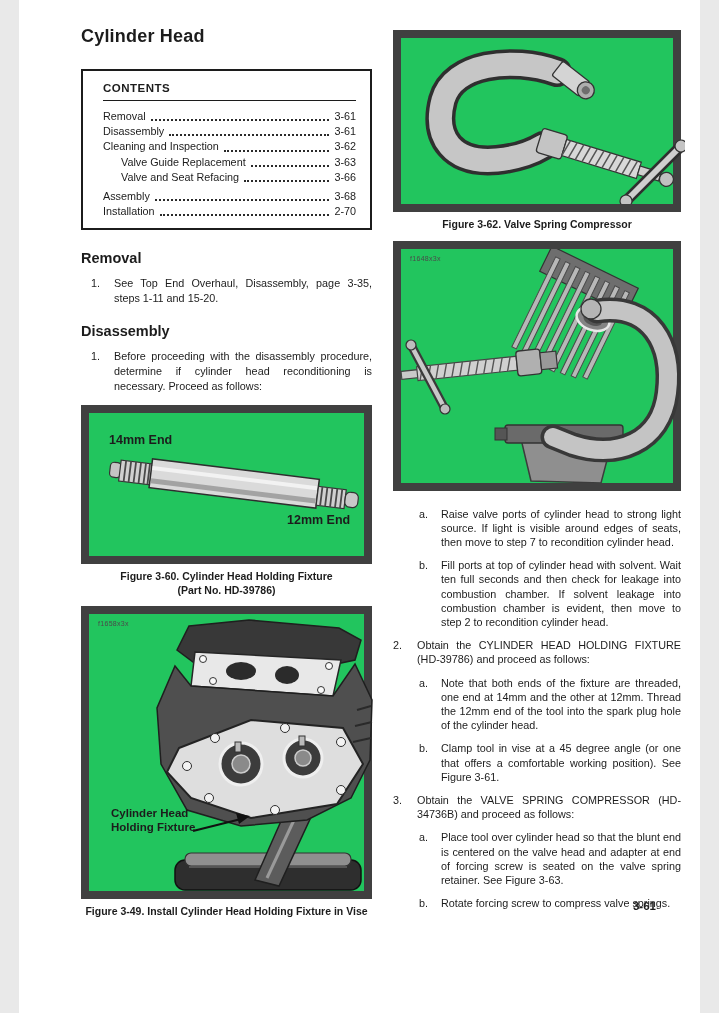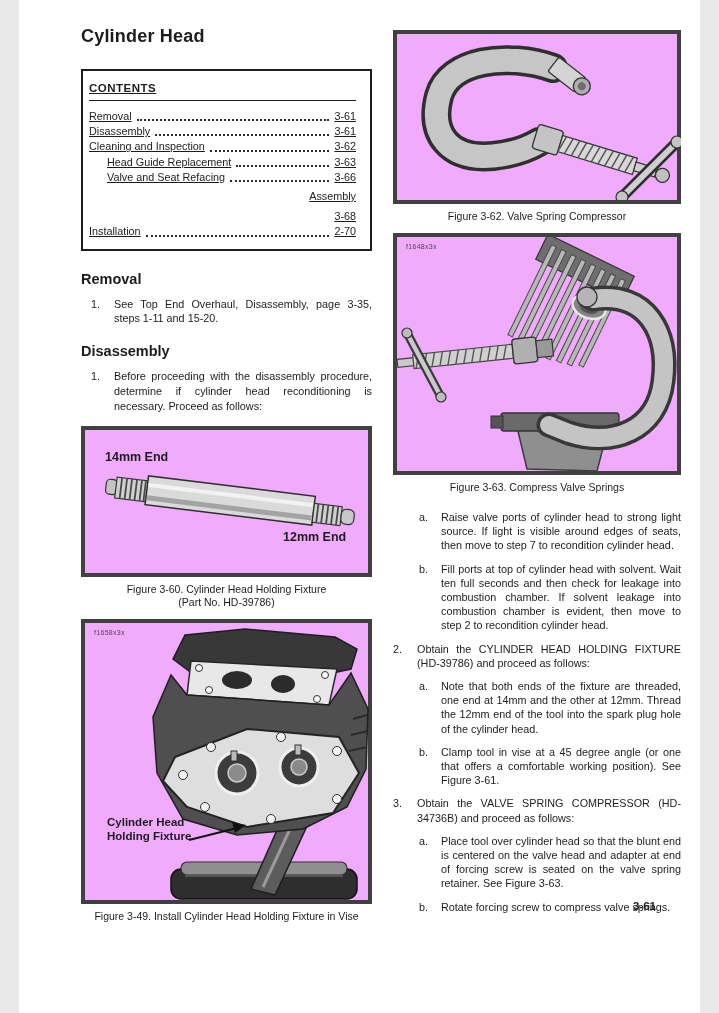--- a/index.html
+++ b/index.html
@@ -8,45 +8,45 @@
     background:#ffffff; color:#1c1c1c;
     font-family:"Liberation Sans", sans-serif;
     overflow:hidden;
   }
   .col { position:absolute; }
   .col-left  { left:62px; top:26px; width:291px; }
   .col-right { left:374px; top:30px; width:288px; }
 
   h1.title { font-size:18px; font-weight:bold; margin:0 0 22px 0; letter-spacing:.2px; }
 
-  .contents-box { border:2px solid #1c1c1c; padding:6px 14px 9px 6px; margin-bottom:20px;text-decoration:underline; }
+  .contents-box { border:2px solid #1c1c1c; padding:6px 14px 9px 20px; margin-bottom:20px; }
   .contents-heading {
     font-weight:bold; font-size:11.5px; letter-spacing:.5px;
     padding:5px 0 6px 0; border-bottom:1.5px solid #1c1c1c; margin-bottom:8px;
   }
   .toc-row { display:flex; align-items:flex-end; font-size:10.8px; line-height:15.2px; }
   .toc-row.indent { padding-left:18px; }
-  .toc-row.gap { margin-top:4px;flex-direction:column; }
+  .toc-row.gap { margin-top:4px; }
   .leader { flex:1 1 auto; border-bottom:2px dotted #2a2a2a; margin:0 5px 3px 5px; }
   .toc-page { flex:0 0 auto; }
 
   h2.sect { font-size:14.5px; font-weight:bold; margin:0 0 10px 0; }
   .removal-sect { margin-top:20px; }
   .disassembly-sect { margin-top:17px; }
 
   .li { display:grid; font-size:10.8px; line-height:14.8px; margin-bottom:8px; }
   .li .num { font-weight:normal; }
   .li .txt { text-align:justify; }
   .li.lcol { grid-template-columns:23px 1fr; padding-left:10px; }
   .li.rlvl1 { grid-template-columns:24px 1fr; line-height:14.2px; margin-bottom:9px; }
   .li.rlvl2 { grid-template-columns:22px 1fr; margin-left:26px; line-height:14.2px; margin-bottom:9px; }
 
-  .figbox { border:4px solid #404040; position:relative; background:#f0abfc;text-decoration:underline; }
+  .figbox { border:8px solid #404040; position:relative; background:#22c55e;text-decoration:underline; }
   .figbox svg { display:block; }
-  .caption { text-align:center; font-weight:normal; font-size:10.5px; line-height:13.5px; margin-top:6px; }
+  .caption { text-align:center; font-weight:bold; font-size:10.5px; line-height:13.5px; margin-top:6px; }
   .fig60-wrap { margin-top:12px; }
   .fig61-wrap { margin-top:9px; }
   .fig63-wrap { margin-top:9px; }
   .photocode { position:absolute; top:6px; left:9px; font-size:7px; color:#4a4a4a; letter-spacing:.3px; }
   .figlabel { position:absolute; font-weight:bold; font-size:12.5px; }
   .label-14 { left:20px; top:20px; }
   .label-12 { left:198px; top:100px; }
   .callout { position:absolute; left:22px; top:192px; width:115px; font-weight:bold; font-size:11.5px; line-height:14px; }
 
   .proc-list { margin-top:16px; }
@@ -73,21 +73,21 @@
           <span>Disassembly</span>
           <span class="leader"></span>
           <span class="toc-page">3-61</span>
         </div>
         <div class="toc-row">
           <span>Cleaning and Inspection</span>
           <span class="leader"></span>
           <span class="toc-page">3-62</span>
         </div>
         <div class="toc-row indent">
-          <span>Head Guide Replacement</span>
+          <span>Valve Guide Replacement</span>
           <span class="leader"></span>
           <span class="toc-page">3-63</span>
         </div>
         <div class="toc-row indent">
           <span>Valve and Seat Refacing</span>
           <span class="leader"></span>
           <span class="toc-page">3-66</span>
         </div>
         <div class="toc-row gap">
           <span>Assembly</span>
@@ -271,21 +271,20 @@
           </g>
           <g>
             <path d="M10 96 L44 160" stroke="#3a3a3a" stroke-width="9" stroke-linecap="round"></path>
             <path d="M10 96 L44 160" stroke="#c9c9c9" stroke-width="4.5" stroke-linecap="round"></path>
             <circle cx="10" cy="96" r="5" fill="#bdbdbd" stroke="#333" stroke-width="1.2"></circle>
             <circle cx="44" cy="160" r="5" fill="#bdbdbd" stroke="#333" stroke-width="1.2"></circle>
           </g>
         </svg>
         <div class="photocode">f1648x3x</div>
       </div>
-      <div class="caption">Figure 3-63. Compress Valve Springs</div>
     </div>
 
     <div class="proc-list">
       <div class="li rlvl2">
         <span class="num">a.</span>
         <span class="txt">Raise valve ports of cylinder head to strong light source. If light is visible around edges of seats, then move to step 7 to recondition cylinder head.</span>
       </div>
       <div class="li rlvl2">
         <span class="num">b.</span>
         <span class="txt">Fill ports at top of cylinder head with solvent. Wait ten full seconds and then check for leakage into combustion chamber. If solvent leakage into combustion chamber is evident, then move to step 2 to recondition cylinder head.</span>

